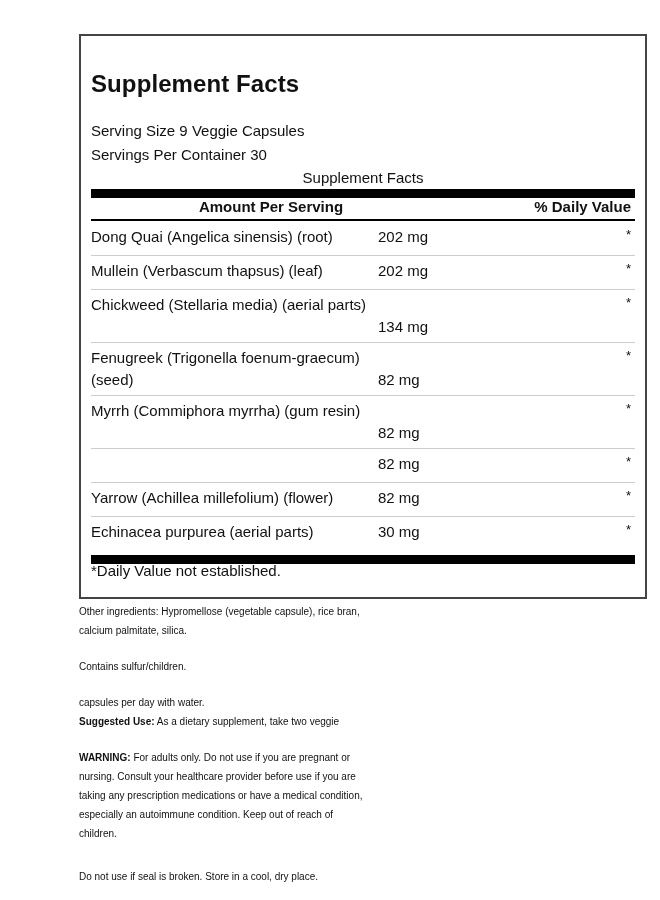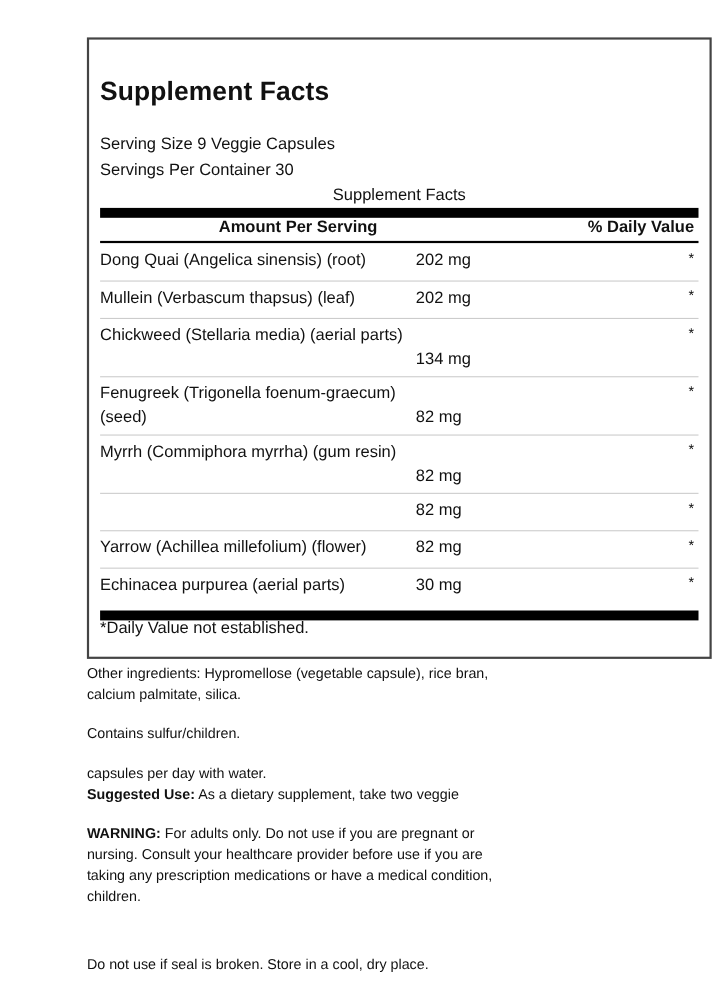--- a/index.html
+++ b/index.html
@@ -31,21 +31,21 @@
     .row:last-child { border-bottom: none; }
     .row .name { position: absolute; left: 0; top: 6px; white-space: nowrap; }
     .row .amt { position: absolute; left: 287px; white-space: nowrap; }
     .row .star { position: absolute; right: 4px; top: 5px; font-size: 13px; }
     .row.single { height: 33px; }
     .row.single .amt { top: 6px; }
     .row.double { height: 52px; }
     .row.double .amt { top: 28px; }
     .row.double .name2 { position: absolute; left: 0; top: 28px; }
     .footnote { position: absolute; left: 0; top: 526px; font-size: 15px; }
-    .below { position: absolute; left: 79px; width: 500px; font-size: 13px; line-height: 19px; }
+    .below { position: absolute; left: 79px; width: 500px; font-size: 10px; line-height: 19px; }
     .below p { margin: 0; }
     .other { top: 602px; }
     .sulfur { top: 657px; }
     .suggested { top: 693px; }
     .warning { top: 748px; }
     .seal { top: 867px; }
     b { font-weight: bold; }
   </style>
 </head>
 <body>
@@ -122,18 +122,19 @@
 
 <div class="below suggested">
   <p>capsules per day with water.</p>
   <p><b>Suggested Use:</b><span> As a dietary supplement, take two veggie</span></p>
 </div>
 
 <div class="below warning">
   <p><b>WARNING:</b><span> For adults only. Do not use if you are pregnant or</span></p>
   <p>nursing. Consult your healthcare provider before use if you are</p>
   <p>taking any prescription medications or have a medical condition,</p>
+  <p>especially an autoimmune condition. Keep out of reach of</p>
   <p>children.</p>
 </div>
 
 <div class="below seal">
   <p>Do not use if seal is broken. Store in a cool, dry place.</p>
 </div>
 
 </body></html>

